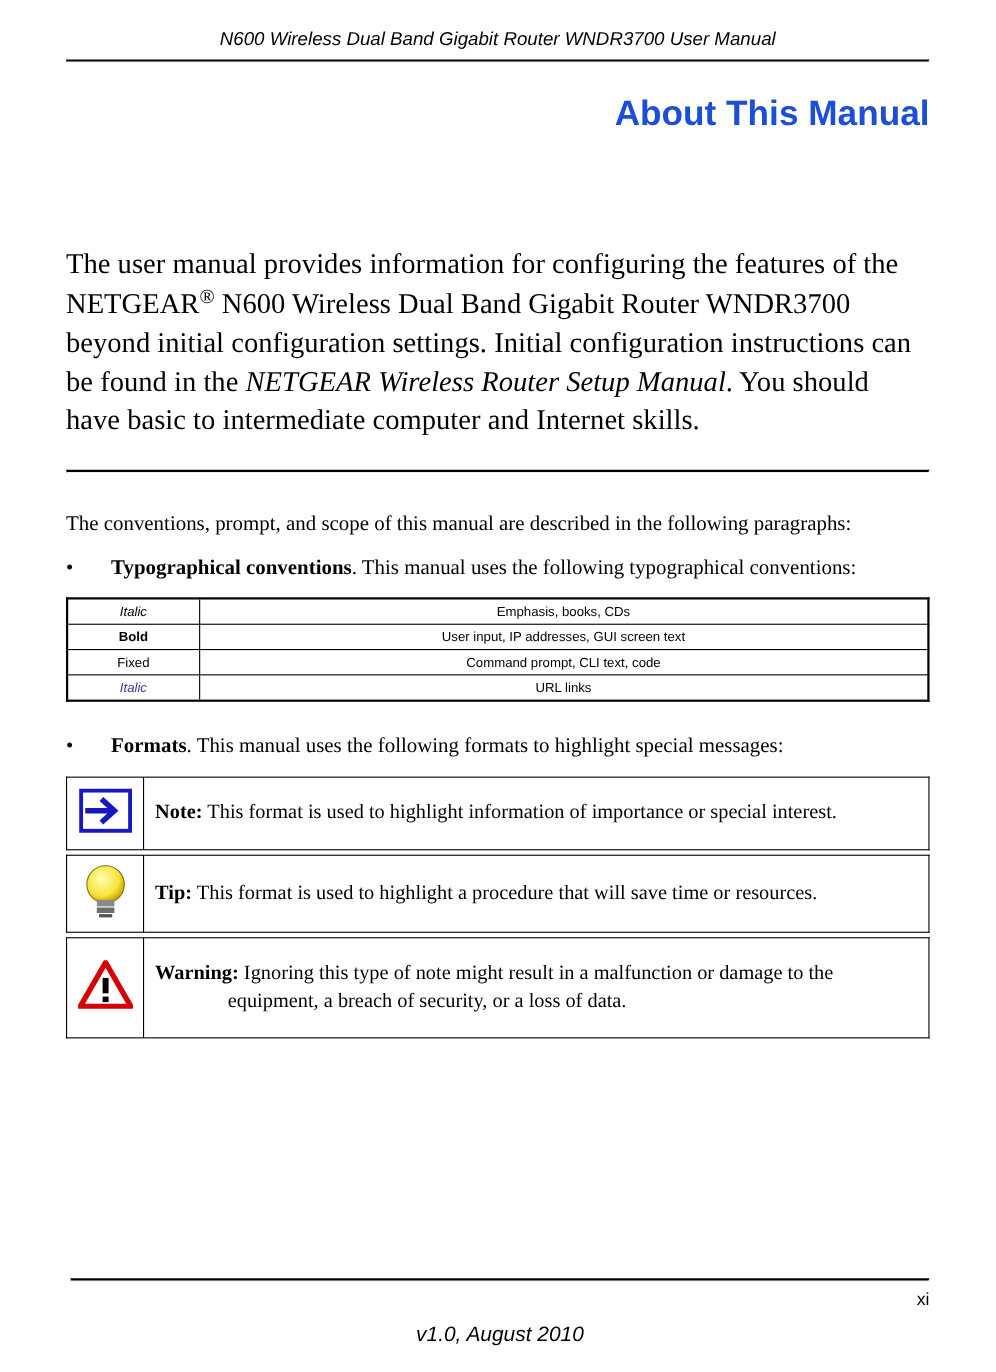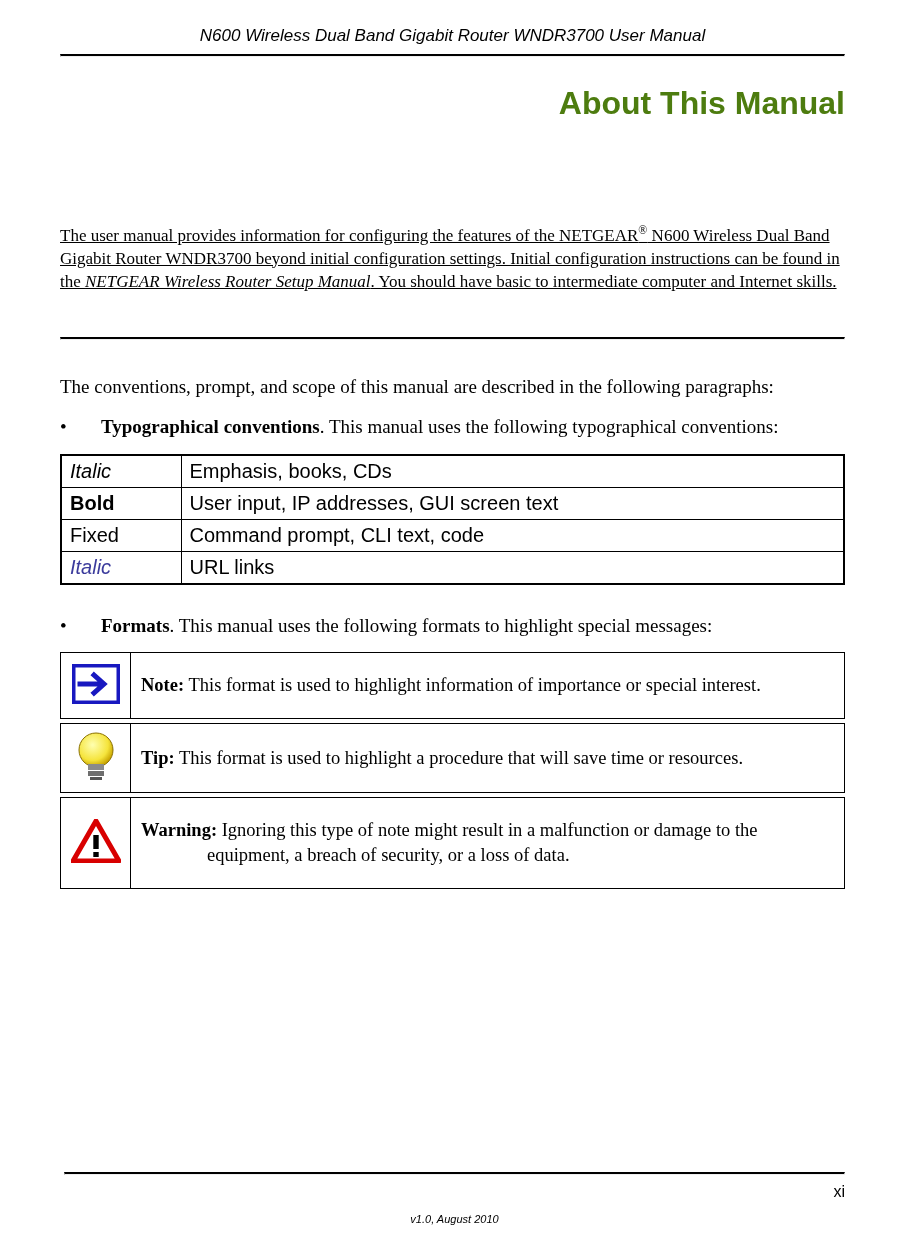--- a/index.html
+++ b/index.html
@@ -25,33 +25,32 @@
       font-style: italic;
       font-size: 17px;
       text-align: center;
       margin-bottom: 8px;
     }
     .header-rule {
       border-top: 2px solid #000;
       margin-bottom: 6px;
     }
     .chapter-title {
-      color: #4d7c0f;
+      color: #1d4ed8;
       font-family: Arial, Helvetica, sans-serif;
       font-size: 32px;
       font-weight: bold;
       text-align: right;
       margin-top: 28px;
       margin-bottom: 100px;
     }
     .body-text {
-      font-size: 17px;
-      line-height: 1.35;
-      margin-bottom: 44px;
-      text-decoration: underline;
+      font-size: 26px;
+      line-height: 1.35;
+      margin-bottom: 28px;
     }
     .body-text .italic {
       font-style: italic;
     }
     .section-heading {
       font-family: Arial, Helvetica, sans-serif;
       font-size: 27px;
       font-weight: bold;
       margin-bottom: 8px;
     }
@@ -84,23 +83,23 @@
     .conv-table {
       border-collapse: collapse;
       width: 100%;
       border: 2px solid #000;
       margin: 6px 0 28px 0;
     }
     .conv-table td {
       border-top: 1px solid #000;
       border-bottom: 1px solid #000;
       font-family: Arial, Helvetica, sans-serif;
-      font-size: 20px;
+      font-size: 12px;
       padding: 4px 8px;
-      text-align: left;
+      text-align: center;
     }
     .conv-table td.col-left {
       width: 120px;
       border-right: 1px solid #000;
     }
     .italic-sans { font-style: italic; }
     .bold-sans { font-weight: bold; }
     .fixed-mono { font-family: "Courier New", Courier, monospace; }
     .italic-link { font-family: "Times New Roman", serif; font-style: italic; color: #3b3b9c; }
     .callout {
@@ -141,21 +140,21 @@
     }
     .footer-page {
       font-family: Arial, Helvetica, sans-serif;
       font-size: 16px;
       text-align: right;
       margin-bottom: 12px;
     }
     .footer-version {
       font-family: Arial, Helvetica, sans-serif;
       font-style: italic;
-      font-size: 11px;
+      font-size: 19px;
       text-align: center;
     }
     sup { font-size: 0.7em; vertical-align: super; }
   </style>
 </head>
 <body>
 
 <div class="page">
 
   <div class="header-title">N600 Wireless Dual Band Gigabit Router WNDR3700 User Manual</div>

